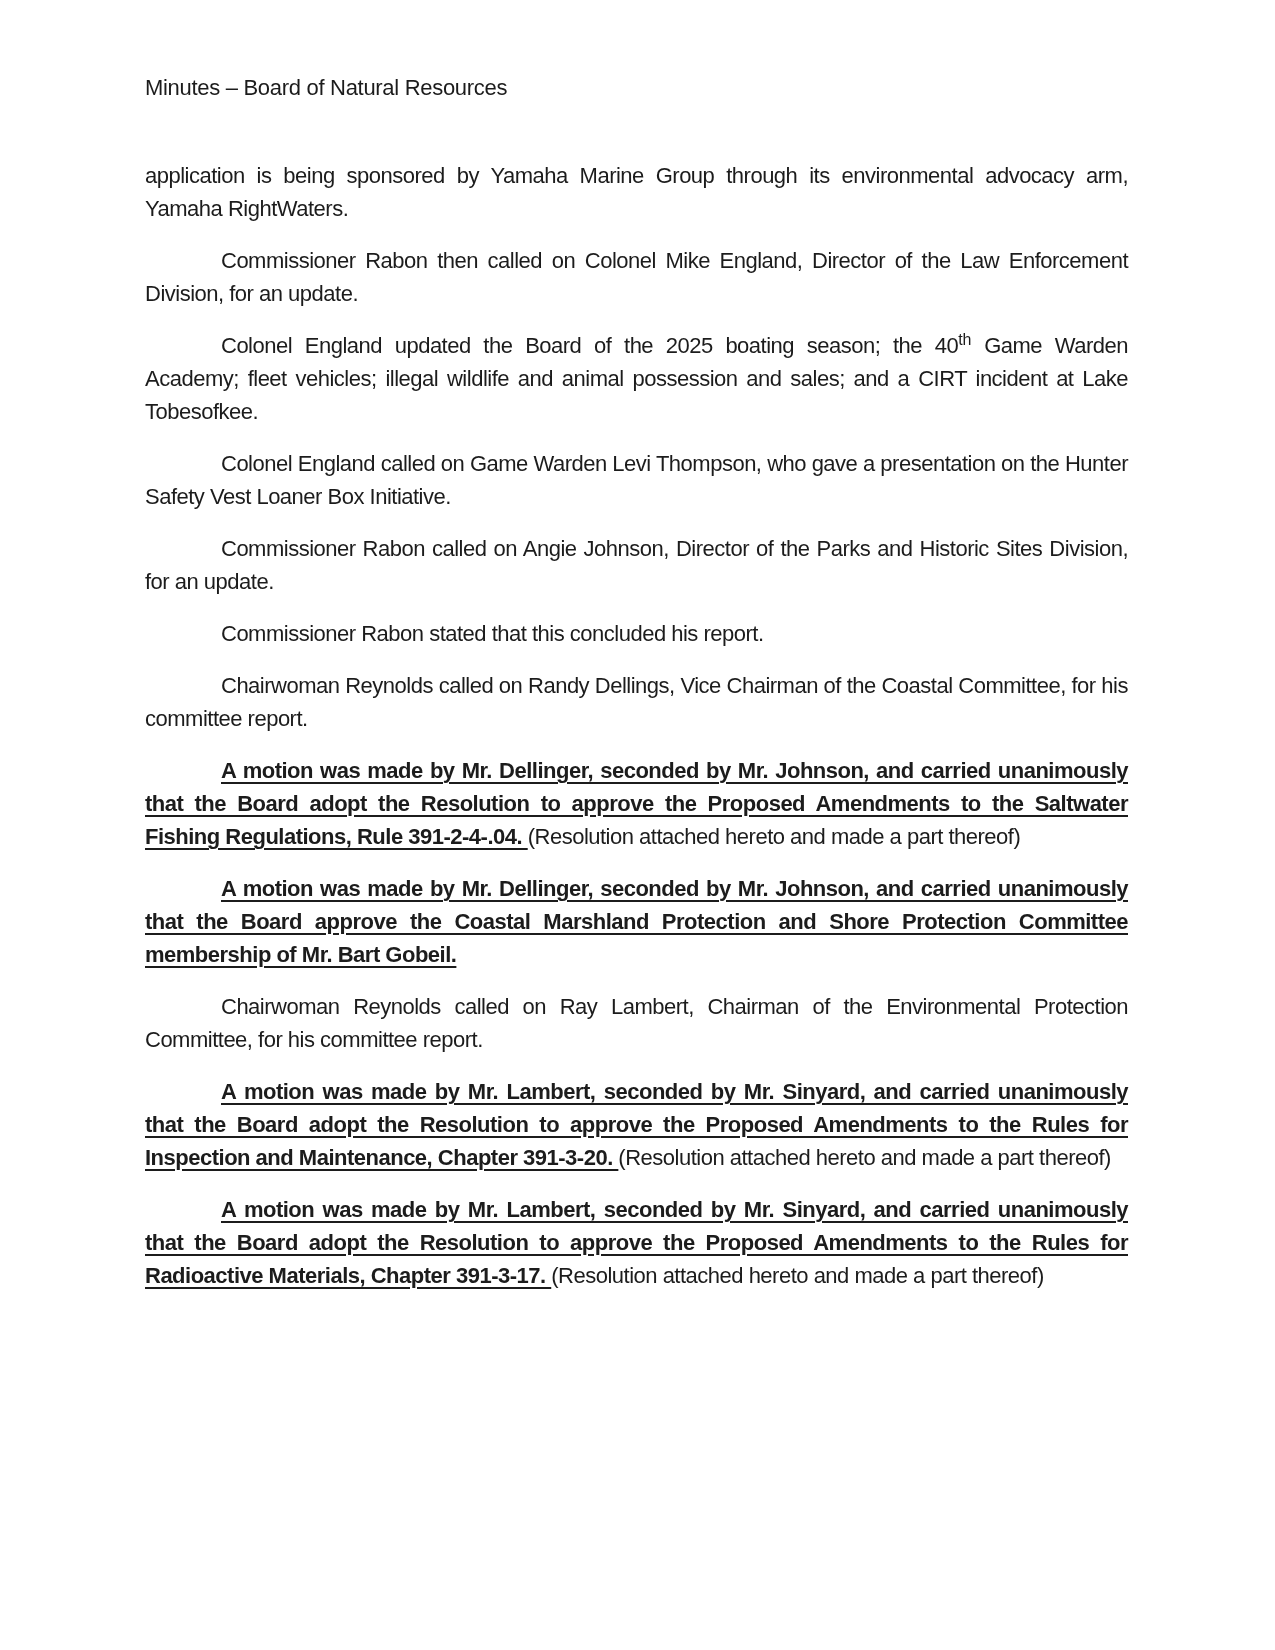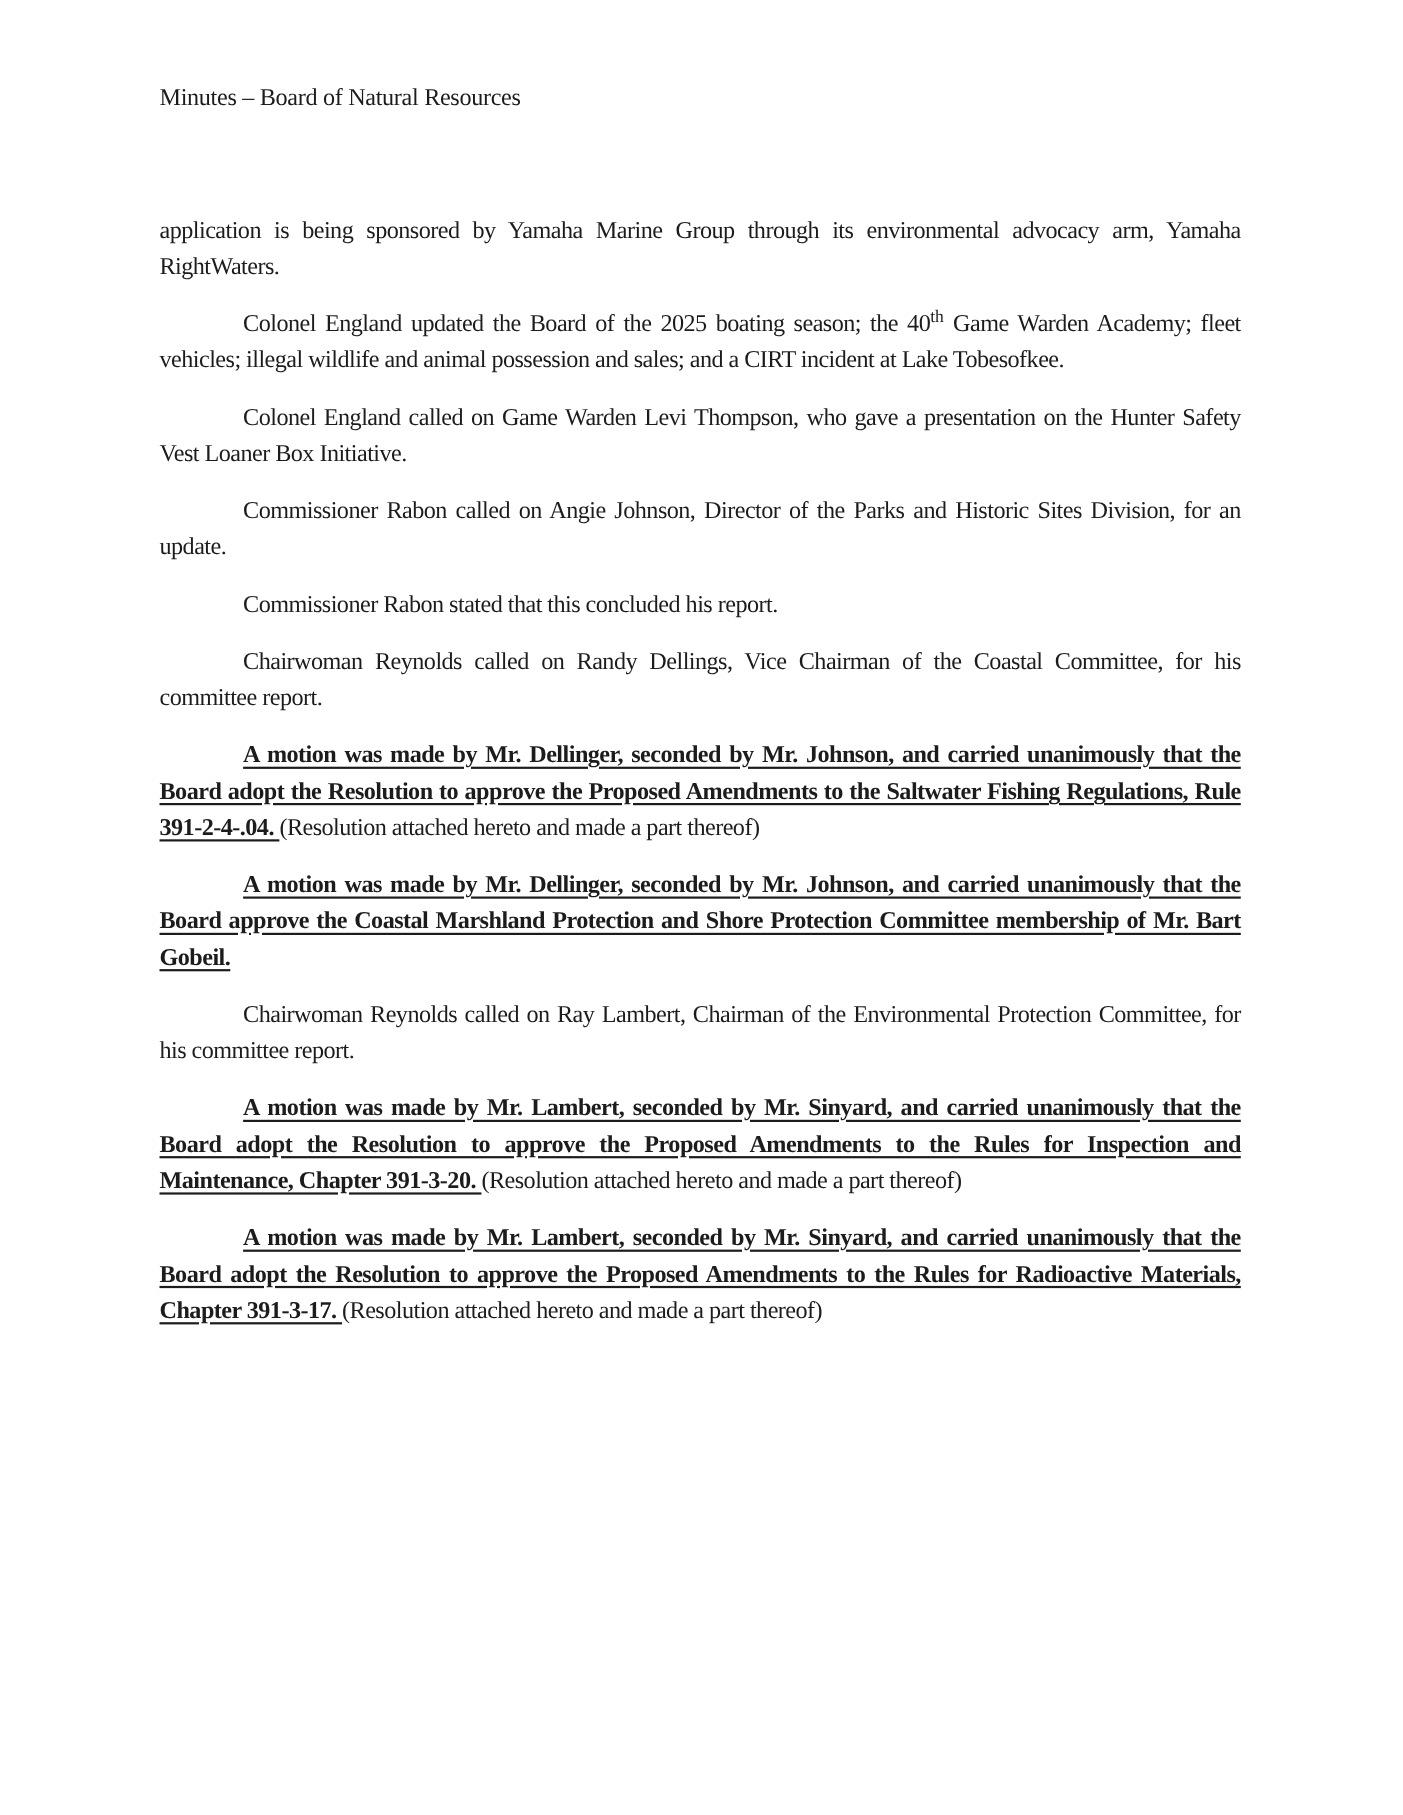--- a/index.html
+++ b/index.html
@@ -6,37 +6,37 @@
     margin: 0;
     padding: 0;
     background: #ffffff;
   }
   .page {
     position: relative;
     width: 1275px;
     height: 1506px;
     background: #ffffff;
     overflow: hidden;
-    font-family: Liberation Serif, serif;
+    font-family: Liberation Sans, sans-serif;
     color: #1c1c1c;
   }
   .content {
     position: absolute;
     left: 145px;
     top: 73px;
     width: 983px;
   }
   .doc-header {
     font-size: 22px;
     line-height: 30px;
     letter-spacing: -0.3px;
     text-align: left;
   }
   .document-body {
-    margin-top: 89px;
+    margin-top: 56px;
   }
   .para {
     margin: 0 0 19px 0;
     font-size: 22px;
     line-height: 33px;
     letter-spacing: -0.5px;
     text-align: justify;
     text-justify: inter-word;
   }
   .para.indent {
@@ -62,20 +62,21 @@
 </head>
 <body>
 
 <div class="page">
   <div class="content">
     <header class="doc-header">
       <div>Minutes – Board of Natural Resources</div>
     </header>
     <main class="document-body">
         <p class="para"><span class="seg-normal">application is being sponsored by Yamaha Marine Group through its environmental advocacy arm, Yamaha RightWaters.</span></p>
+        <p class="para indent"><span class="seg-normal">Commissioner Rabon then called on Colonel Mike England, Director of the Law Enforcement Division, for an update.</span></p>
         <p class="para indent"><span class="seg-normal">Colonel England updated the Board of the 2025 boating season; the 40</span><sup class="seg-sup seg-normal">th</sup><span class="seg-normal"> Game Warden Academy; fleet vehicles; illegal wildlife and animal possession and sales; and a CIRT incident at Lake Tobesofkee.</span></p>
         <p class="para indent"><span class="seg-normal">Colonel England called on Game Warden Levi Thompson, who gave a presentation on the Hunter Safety Vest Loaner Box Initiative.</span></p>
         <p class="para indent"><span class="seg-normal">Commissioner Rabon called on Angie Johnson, Director of the Parks and Historic Sites Division, for an update.</span></p>
         <p class="para indent"><span class="seg-normal">Commissioner Rabon stated that this concluded his report.</span></p>
         <p class="para indent"><span class="seg-normal">Chairwoman Reynolds called on Randy Dellings, Vice Chairman of the Coastal Committee, for his committee report.</span></p>
         <p class="para indent"><span class="seg-motion">A motion was made by Mr. Dellinger, seconded by Mr. Johnson, and carried unanimously that the Board adopt the Resolution to approve the Proposed Amendments to the Saltwater Fishing Regulations, Rule 391-2-4-.04. </span><span class="seg-normal">(Resolution attached hereto and made a part thereof)</span></p>
         <p class="para indent"><span class="seg-motion">A motion was made by Mr. Dellinger, seconded by Mr. Johnson, and carried unanimously that the Board approve the Coastal Marshland Protection and Shore Protection Committee membership of Mr. Bart Gobeil.</span></p>
         <p class="para indent"><span class="seg-normal">Chairwoman Reynolds called on Ray Lambert, Chairman of the Environmental Protection Committee, for his committee report.</span></p>
         <p class="para indent"><span class="seg-motion">A motion was made by Mr. Lambert, seconded by Mr. Sinyard, and carried unanimously that the Board adopt the Resolution to approve the Proposed Amendments to the Rules for Inspection and Maintenance, Chapter 391-3-20. </span><span class="seg-normal">(Resolution attached hereto and made a part thereof)</span></p>
         <p class="para indent"><span class="seg-motion">A motion was made by Mr. Lambert, seconded by Mr. Sinyard, and carried unanimously that the Board adopt the Resolution to approve the Proposed Amendments to the Rules for Radioactive Materials, Chapter 391-3-17. </span><span class="seg-normal">(Resolution attached hereto and made a part thereof)</span></p>

